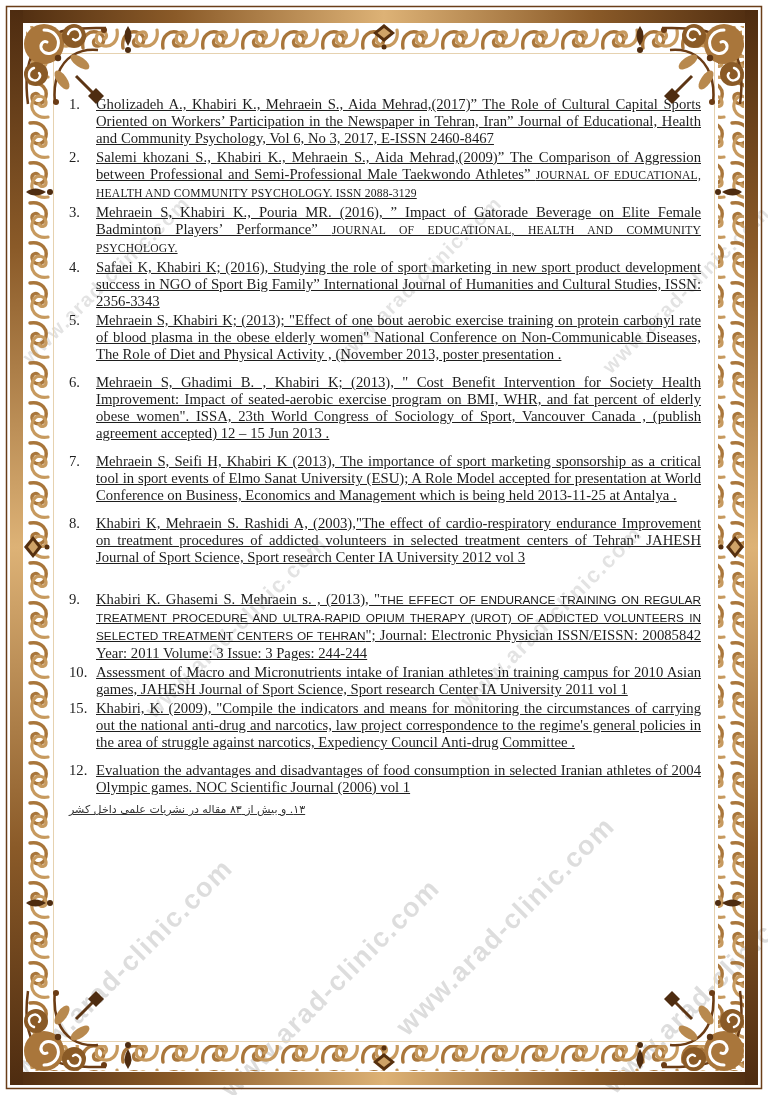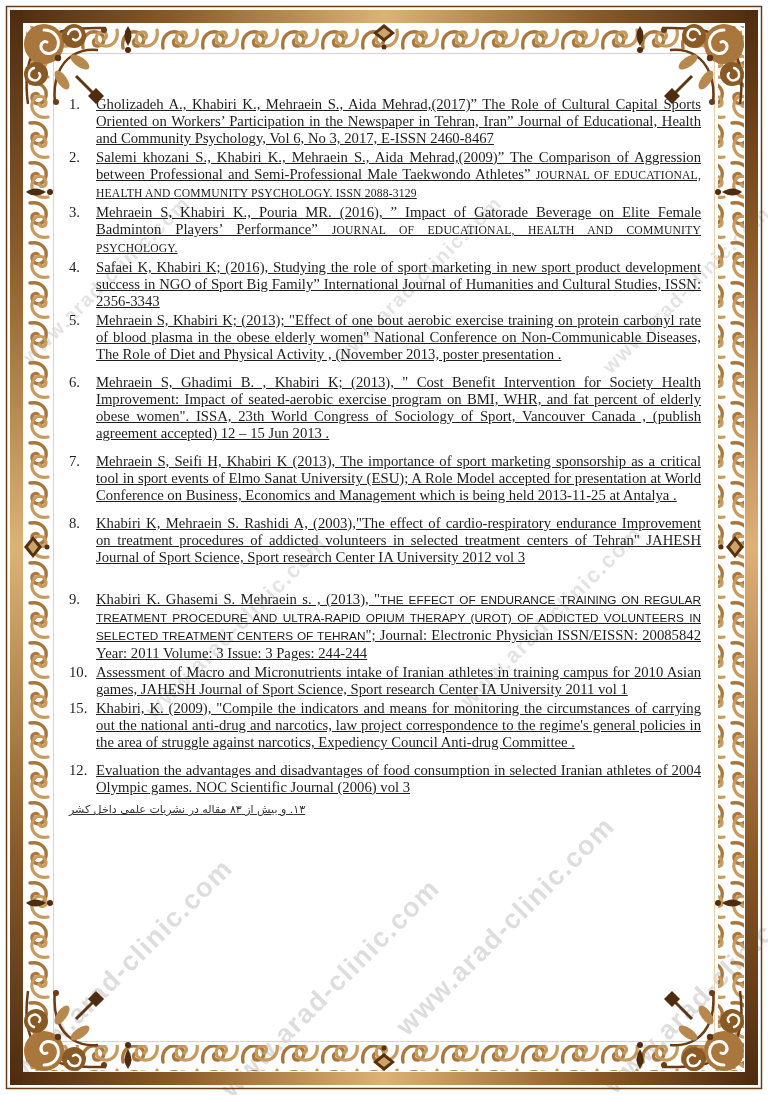--- a/index.html
+++ b/index.html
@@ -188,20 +188,20 @@
       <div class="pub">
         <span class="pnum">10.</span>
         <div class="pbody"><span> Assessment of Macro and Micronutrients intake of Iranian athletes in training campus for 2010 Asian games, JAHESH Journal of Sport Science, Sport research Center IA University 2011 vol 1</span></div>
       </div>
       <div class="pub">
         <span class="pnum">15.</span>
         <div class="pbody"><span> Khabiri, K. (2009), "Compile the indicators and means for monitoring the circumstances of carrying out the national anti-drug and narcotics, law project correspondence to the regime's general policies in the area of struggle against narcotics, Expediency Council Anti-drug Committee  .</span></div>
       </div>
       <div class="pub gap-small">
         <span class="pnum">12.</span>
-        <div class="pbody"><span> Evaluation the advantages and disadvantages of food consumption in selected Iranian athletes of 2004 Olympic games. NOC Scientific Journal (2006) vol 3</span></div>
+        <div class="pbody"><span> Evaluation the advantages and disadvantages of food consumption in selected Iranian athletes of 2004 Olympic games. NOC Scientific Journal (2006) vol 1</span></div>
       </div>
       <div class="pub rtl">
         <div class="pbody">۱۳. و بیش از ۸۳ مقاله در نشریات علمی داخل کشر</div>
       </div>
     </div>
 
 </div>
 
 </body></html>

